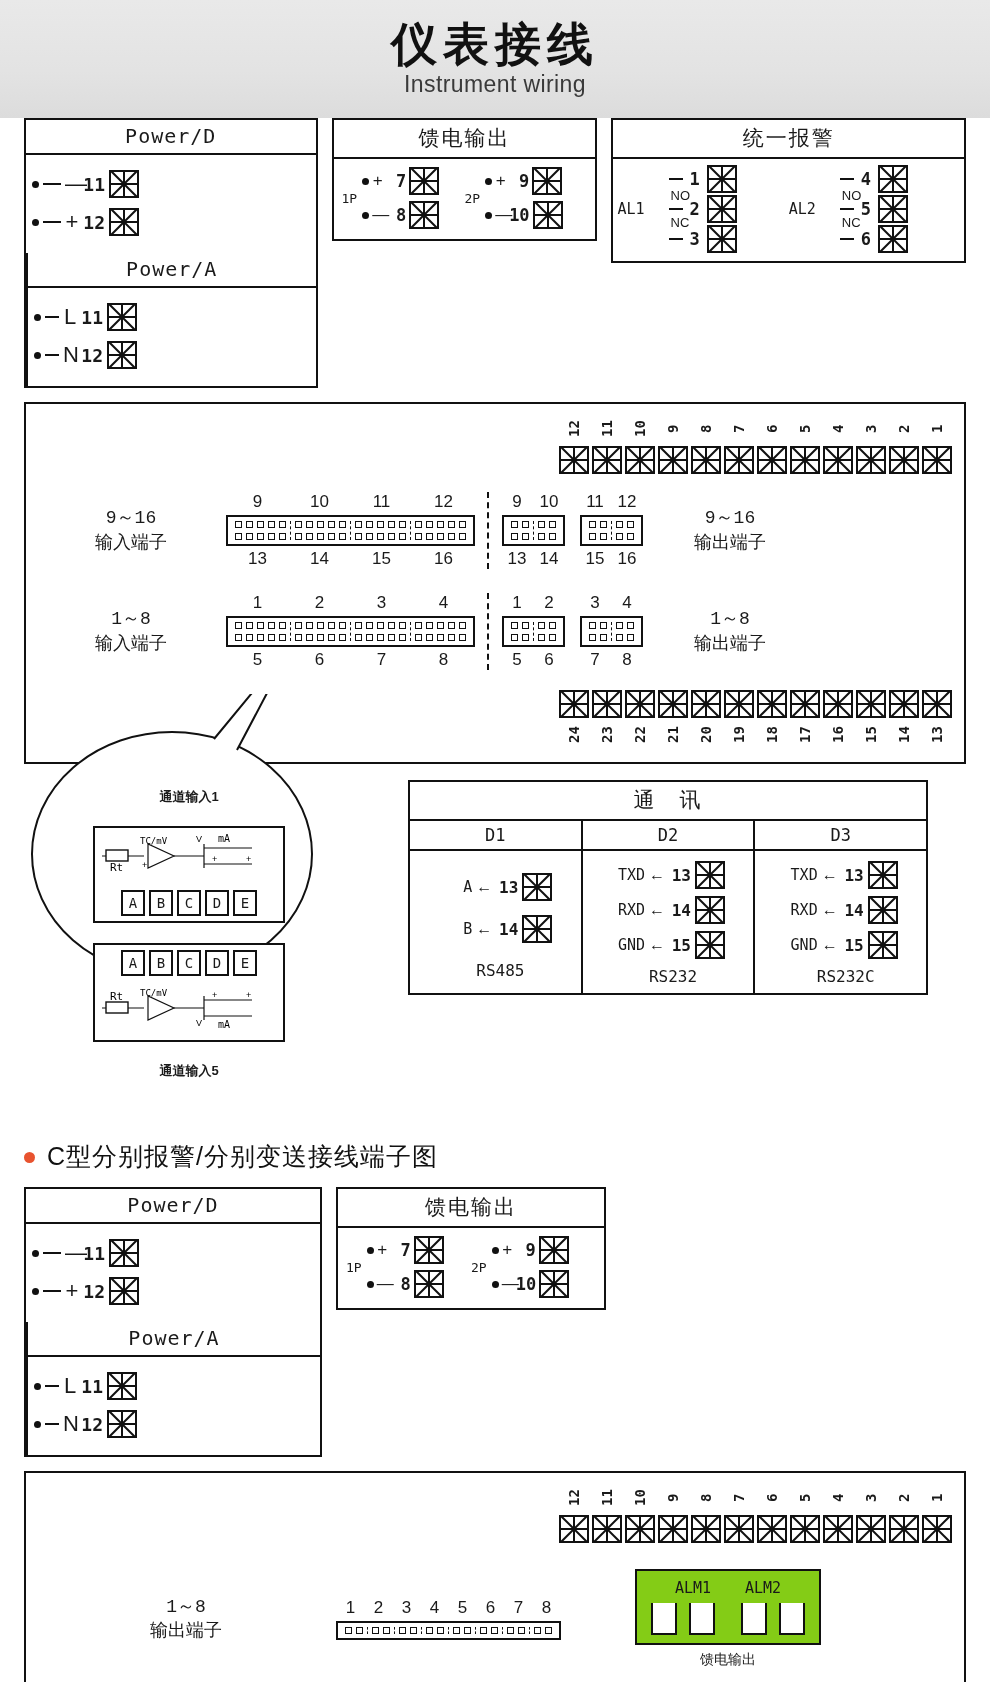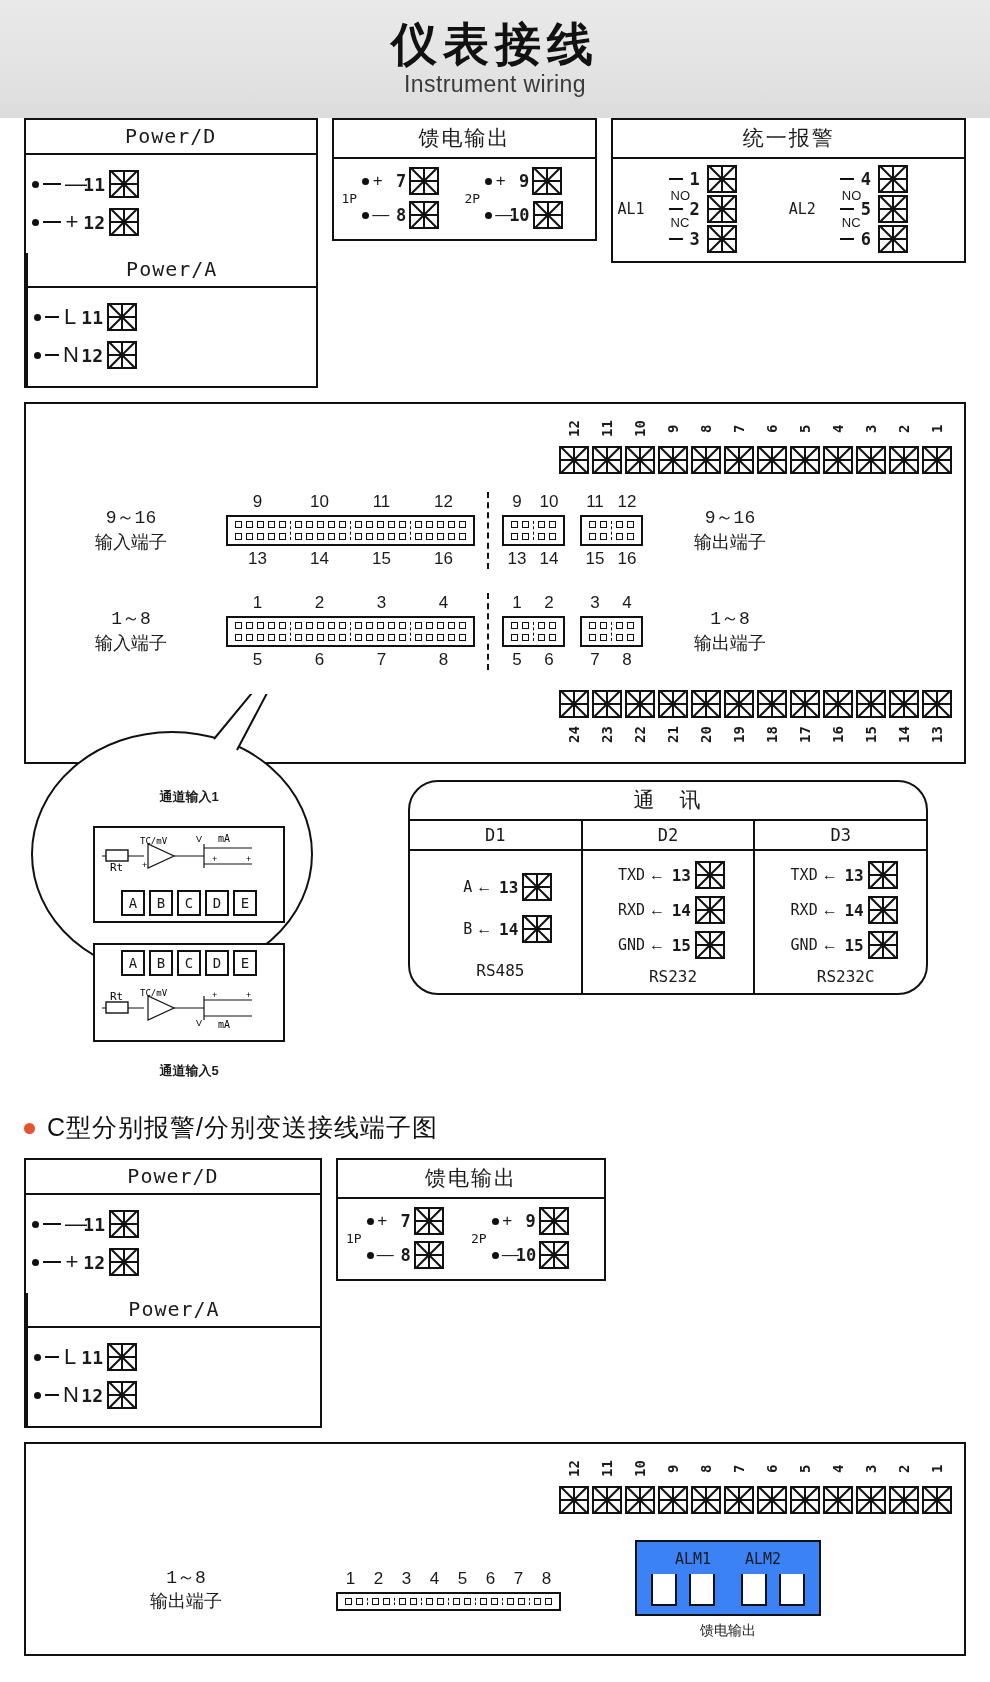--- a/index.html
+++ b/index.html
@@ -109,40 +109,40 @@
 
   .pin-block{border:2px solid #111;display:flex;padding:4px 3px;background:#fff;}
   .pin-grp{display:flex;flex-direction:column;justify-content:space-between;gap:5px;padding:0 4px;}
   .pin-row{display:flex;gap:4px;}
   .pin{width:5px;height:5px;border:1px solid #111;background:#fff;}
   .vdash{border-left:1px dashed #111;}
 
   .numrow{display:flex;font-size:17px;}
 
   
-  .comm-box{width:520px;border-radius:30px;}
+  .comm-box{width:520px;}
   .comm-grid{display:flex;}
   .comm-col{flex:1;}
   .comm-col + .comm-col{border-left:2px solid #111;}
   .comm-sub{text-align:center;font-size:17px;padding:4px 0;border-bottom:2px solid #111;}
   .comm-body{padding:10px 6px 4px;display:flex;flex-direction:column;align-items:center;gap:7px;}
   .comm-line{display:flex;align-items:center;gap:4px;}
   .comm-sig{font-size:15px;width:34px;text-align:right;}
   .comm-num{font-size:16px;font-weight:bold;width:22px;text-align:right;}
   .comm-foot{text-align:center;font-size:16px;padding:4px 0 7px;margin-left:10px;}
   .ch-cap{font-size:13px;font-weight:bold;text-align:center;}
   .ch-box{border:2px solid #111;background:#fff;}
   .ch-letters{display:flex;gap:4px;justify-content:center;}
   .ch-letter{
     width:20px;height:22px;border:2px solid #111;font-size:14px;
     display:flex;align-items:center;justify-content:center;background:#fff;
   }
 
   
-  .alm-box{border:2px solid #111;padding:8px 14px;background:#3b82f6;}
+  .alm-box{border:2px solid #111;padding:8px 14px;background:#84cc16;}
   .alm-head{display:flex;gap:34px;font-size:15px;justify-content:center;}
   .alm-pins{display:flex;gap:12px;margin-top:6px;justify-content:center;}
   .alm-pin{width:22px;height:30px;border:2px solid #111;border-top:none;background:#fff;}
   .alm-cap{text-align:center;font-size:14px;margin-top:6px;}
 
   .small{font-size:13px;margin-left:24px;}
 </style>
 </head>
 <body>
 
@@ -1086,21 +1086,21 @@
                   </span>
                 </span>
             </div>
           </div>
           <div class="comm-foot mono">RS232C</div>
         </div>
       </div>
     </div>
   </div>
 
-  <div class="section-head" style="margin-top:31px;">
+  <div class="section-head" style="margin-top:60px;">
     <span class="bullet"></span>
     <span class="section-title">C型分别报警/分别变送接线端子图</span>
   </div>
 
   <div class="row1">
     <div class="box power-box">
       <div class="power-split">
         <div class="power-half">
           <div class="boxhdr mono">Power/D</div>
           <div class="pw-body">

